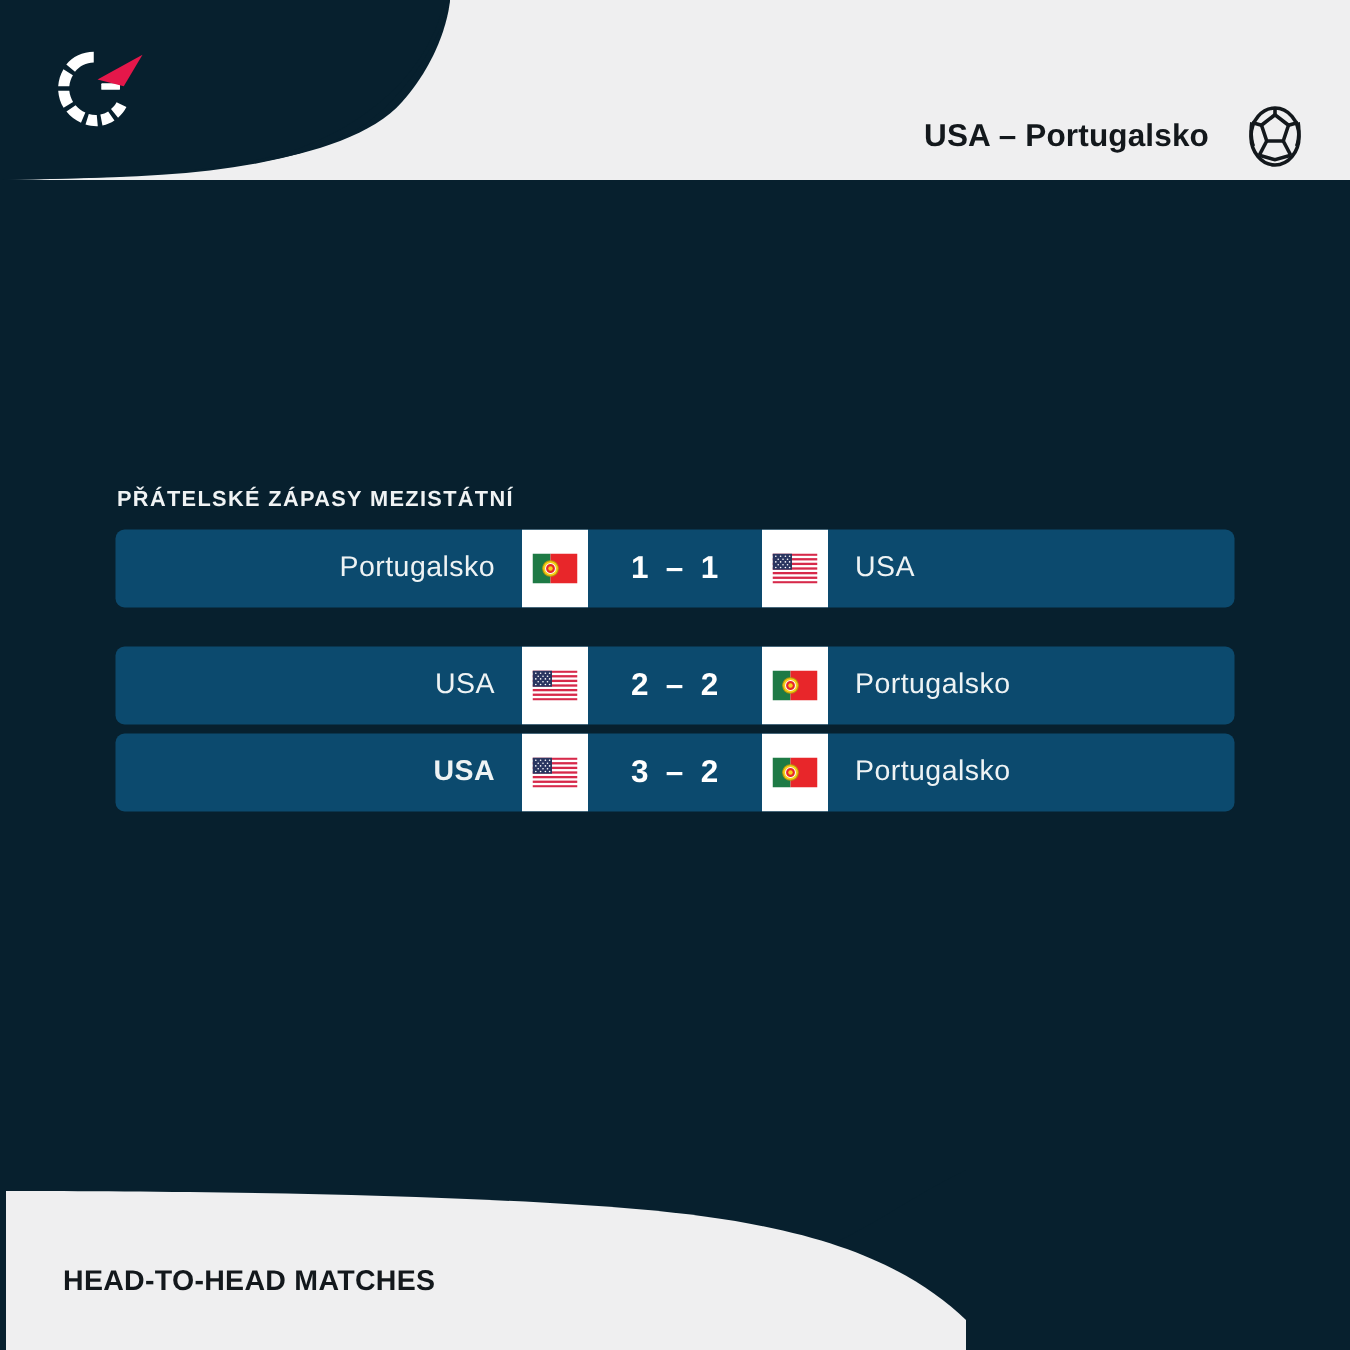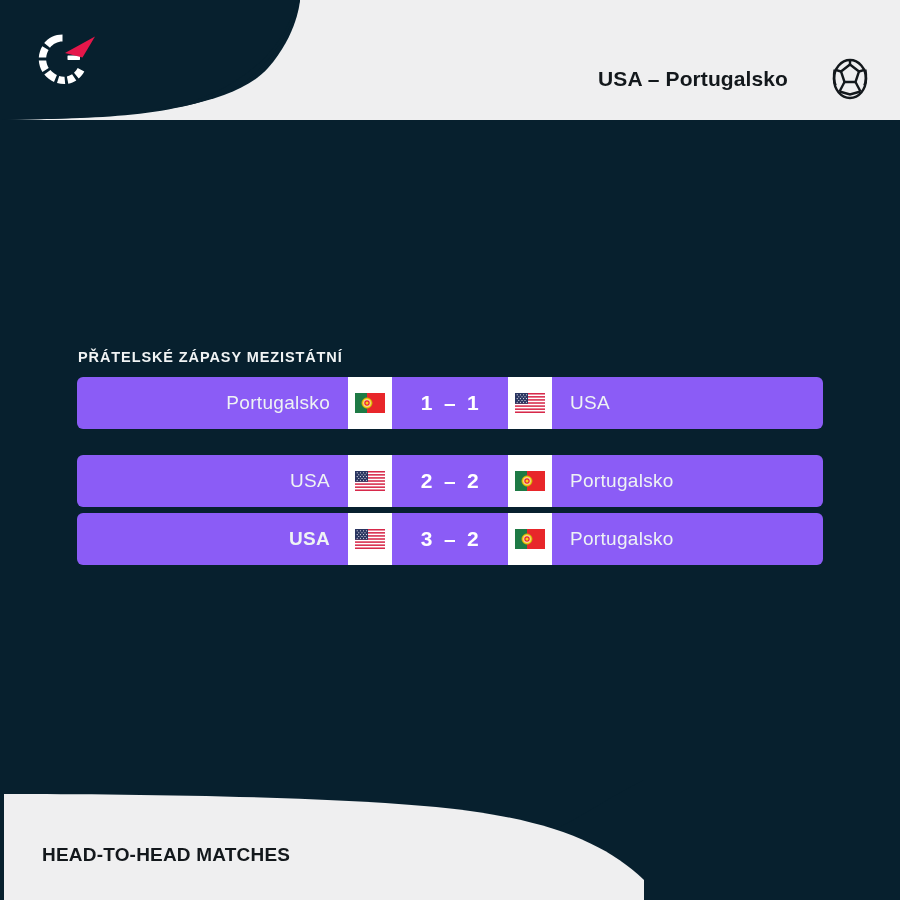--- a/index.html
+++ b/index.html
@@ -41,25 +41,25 @@
     position: absolute;
     left: 32px;
     top: 26px;
     width: 66px;
     height: 66px;
     z-index: 4;
   }
   .header-right {
     position: absolute;
     right: 28px;
-    top: 4px;
+    top: 16px;
     height: 150px;
     display: flex;
     align-items: center;
-    gap: 40px;
+    gap: 22px;
     z-index: 4;
   }
   .header-title {
     font-size: 21px;
     font-weight: bold;
     color: #13181c;
     letter-spacing: 0.1px;
     white-space: nowrap;
   }
   .ball-icon {
@@ -69,21 +69,20 @@
   }
 
   
   .content {
     position: absolute;
     left: 0;
     top: 120px;
     width: 900px;
     height: 660px;
     z-index: 2;
-    margin-top: 24px;
   }
 
   .section {
     position: absolute;
     left: 77px;
     width: 746px;
   }
   .section-1 { top: 205px; }
   .section-2 { top: 311px; }
 
@@ -95,21 +94,21 @@
     margin: 0 0 12px 1px;
     text-transform: uppercase;
     white-space: nowrap;
   }
 
   .match-row {
     position: relative;
     display: flex;
     align-items: stretch;
     height: 52px;
-    background: #8b5cf6;
+    background: #0c4a6e;
     border-radius: 6px;
     overflow: hidden;
     margin-bottom: 6px;
   }
 
   .team {
     flex: 1 1 0;
     display: flex;
     align-items: center;
     font-size: 19px;

